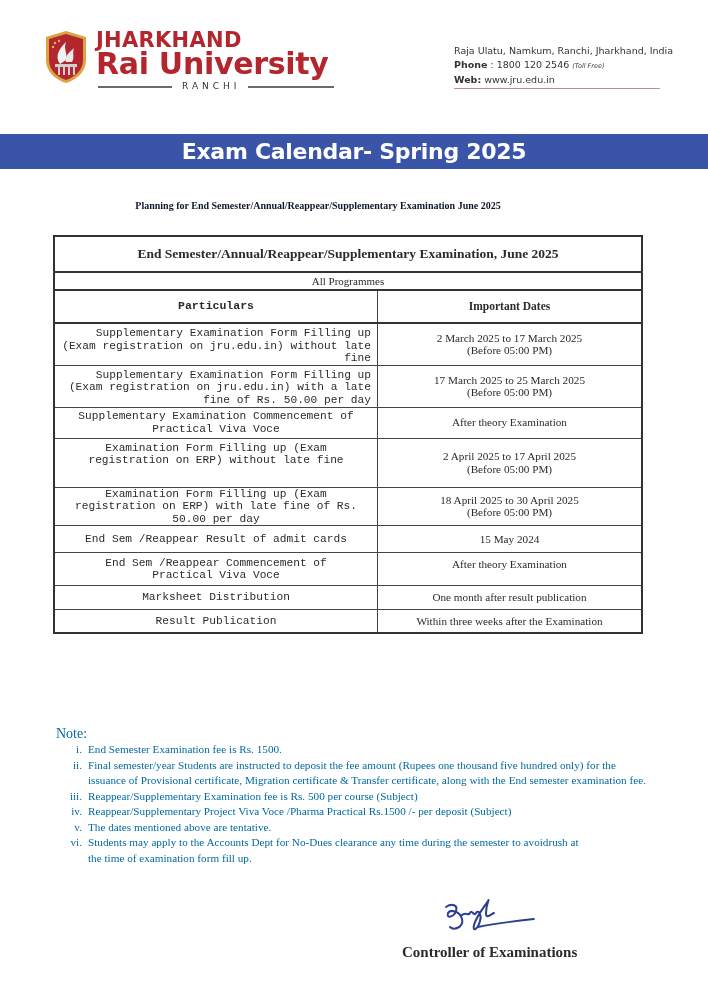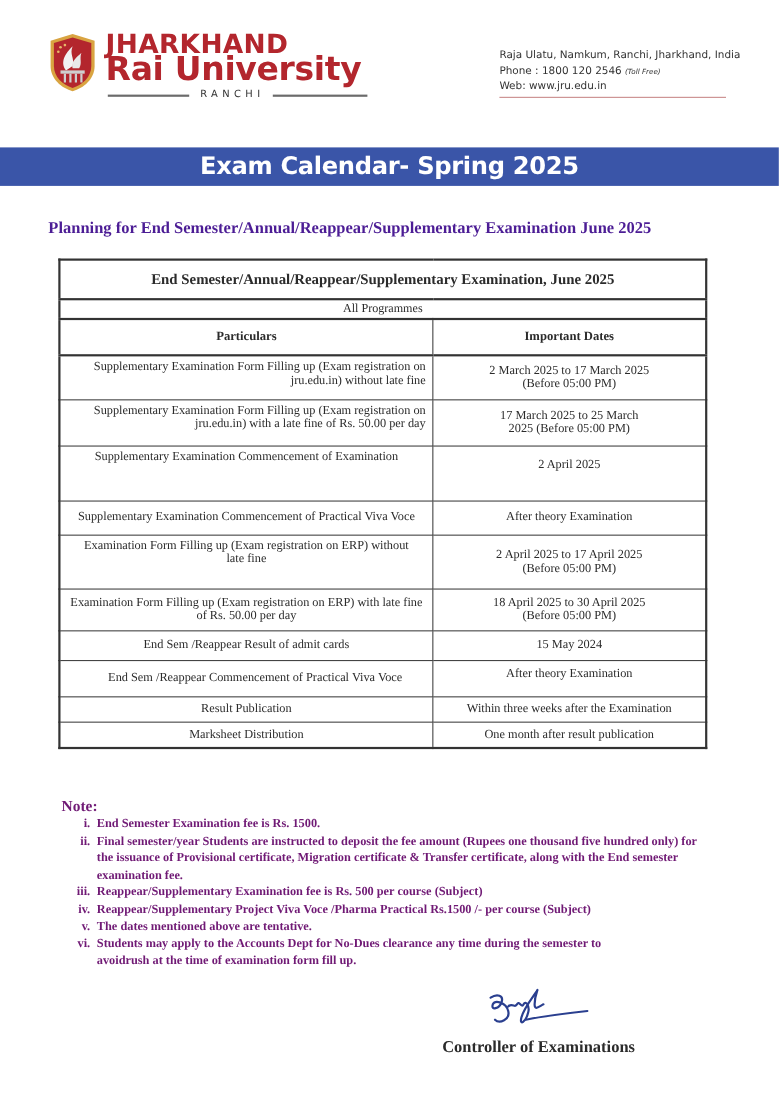--- a/index.html
+++ b/index.html
@@ -5,60 +5,60 @@
     html, body { margin: 0; padding: 0; }
     body {
       width: 708px; height: 1000px; background: #ffffff; position: relative; overflow: hidden;
       font-family: "Liberation Serif", serif; color: #2b2b2b;
     }
     .header { position: absolute; left: 0; top: 0; width: 708px; height: 120px; }
     .logo-shield { position: absolute; left: 44px; top: 30px; width: 44px; height: 54px; }
     .logo-text { position: absolute; left: 96px; top: 30px; }
     .logo-jharkhand {
       font-family: "DejaVu Sans", sans-serif; font-weight: bold; color: #b3262d;
-      font-size: 24px; letter-spacing: 0.3px; line-height: 20px;
+      font-size: 21px; letter-spacing: 0.3px; line-height: 20px;
     }
     .logo-rai {
       font-family: "DejaVu Sans", sans-serif; font-weight: bold; color: #b3262d;
       font-size: 30px; line-height: 32px; letter-spacing: -0.3px; margin-top: -2px;
     }
     .logo-ranchi-row { position: relative; height: 12px; width: 260px; margin-top: 0px; }
     .logo-ranchi-line { position: absolute; top: 6px; height: 1.5px; background: #6b6b6b; }
     .logo-ranchi {
       position: absolute; left: 86px; top: 0; font-family: "DejaVu Sans", sans-serif;
       font-size: 9px; letter-spacing: 4px; color: #333; line-height: 12px;
     }
     .contact { position: absolute; left: 454px; top: 44px; font-family: "DejaVu Sans", sans-serif; font-size: 9.5px; color: #333; line-height: 14px; }
-    .contact b { font-weight: normal; }
+    .contact b { font-weight: bold; }
     .contact .tollfree { font-style: italic; font-size: 6.5px; }
     .contact-rule { position: absolute; left: 454px; top: 88px; width: 206px; height: 1px; background: #c98a8a; }
 
     .banner {
       position: absolute; left: 0; top: 134px; width: 708px; height: 35px; background: #3a55a8;
       color: #ffffff; text-align: center; font-family: "DejaVu Sans", sans-serif; font-weight: bold;
       font-size: 22px; line-height: 36px; letter-spacing: -0.3px;
     }
     .subtitle {
       position: absolute; left: 0; top: 200px; width: 636px; text-align: center;
-      font-family: "Liberation Serif", serif; font-weight: bold; font-size: 15px; color: #4c1d95;
+      font-family: "Liberation Serif", serif; font-weight: bold; font-size: 10px; color: #0f172a;
     }
 
     table.cal {
       position: absolute; left: 53px; top: 235px; width: 590px; border-collapse: collapse;
       border: 2.5px solid #333; font-family: "Liberation Serif", serif; font-size: 11.2px; color: #2b2b2b;
     }
     table.cal td { border: 1.3px solid #444; text-align: center; vertical-align: middle; padding: 0 6px; line-height: 12.5px; }
     table.cal tr.title td { height: 34px; font-weight: bold; font-size: 13.5px; border-bottom: 2px solid #333; margin-left: 38px; }
     table.cal tr.prog td { height: 16px; font-weight: normal; font-size: 11px; border-bottom: 2px solid #333; }
     table.cal tr.head td { height: 31px; font-weight: bold; font-size: 11.5px; border-bottom: 2px solid #333; }
     table.cal td.left-align { text-align: right; }
-    table.cal td.col1 { width: 282px; }
+    table.cal td.col1 { width: 282px; font-family: Liberation Mono, monospace; }
     table.cal td.top-align { vertical-align: top; padding-top: 3px; }
 
-    .notes { position: absolute; left: 56px; top: 725px; width: 620px; font-family: "Liberation Serif", serif; font-weight: bold; color: #701a75; }
+    .notes { position: absolute; left: 56px; top: 725px; width: 620px; font-family: "Liberation Serif", serif; font-weight: normal; color: #0369a1; }
     .note-title { font-size: 14px; line-height: 17px; }
     .note-item { position: relative; font-size: 11.2px; line-height: 15.5px; padding-left: 28px; }
     .note-num { position: absolute; left: 0; width: 26px; text-align: right; }
     .note-text { display: block; padding-left: 4px; }
 
     .signature { position: absolute; left: 438px; top: 893px; width: 100px; height: 50px; }
     .controller {
       position: absolute; left: 402px; top: 944px; font-family: "Liberation Serif", serif; font-weight: bold;
       font-size: 15px; color: #2b2b2b;
     }
@@ -120,72 +120,68 @@
     <td>Important Dates</td>
   </tr>
   <tr style="height:40px">
     <td class="col1 left-align top-align">Supplementary Examination Form Filling up (Exam registration on jru.edu.in) without late fine</td>
     <td style="padding:0 50px;">2 March 2025 to 17 March 2025 (Before 05:00 PM)</td>
   </tr>
   <tr style="height:42px">
     <td class="col1 left-align top-align">Supplementary Examination Form Filling up (Exam registration on jru.edu.in) with a late fine of Rs. 50.00 per day</td>
     <td style="padding:0 50px;">17 March 2025 to 25 March 2025 (Before 05:00 PM)</td>
   </tr>
-  <tr style="height:50px">
-    <td class="col1 top-align" style="padding-left:20px;padding-right:20px;">Supplementary Examination  Commencement of Examination</td>
-    <td class="top-align" style="padding-top:10px;">2 April 2025</td>
-  </tr>
   <tr style="height:31px">
     <td class="col1">Supplementary Examination Commencement of Practical Viva Voce</td>
     <td>After theory Examination</td>
   </tr>
   <tr style="height:49px">
     <td class="col1 top-align" style="padding-left:12px;padding-right:12px;">Examination Form Filling up (Exam registration on ERP) without late fine</td>
     <td style="padding:0 50px;">2 April 2025 to 17 April 2025 (Before 05:00 PM)</td>
   </tr>
   <tr style="height:38px">
     <td class="col1" style="padding-left:8px;padding-right:8px;">Examination Form Filling up (Exam registration on ERP) with late fine of Rs. 50.00 per day</td>
     <td style="padding:0 50px;">18 April 2025 to 30 April 2025 (Before 05:00 PM)</td>
   </tr>
   <tr style="height:27px">
     <td class="col1">End Sem /Reappear Result of admit cards</td>
     <td>15 May 2024</td>
   </tr>
   <tr style="height:33px">
-    <td class="col1" style="padding-left:36px;padding-right:20px;">End Sem /Reappear Commencement of Practical Viva Voce</td>
+    <td class="col1" style="padding-left:20px;padding-right:20px;">End Sem /Reappear Commencement of Practical Viva Voce</td>
     <td class="top-align" style="padding-top:5px;">After theory Examination</td>
+  </tr>
+  <tr style="height:24px">
+    <td class="col1">Marksheet Distribution</td>
+    <td>One month after result publication</td>
   </tr>
   <tr style="height:23px">
     <td class="col1">Result Publication</td>
     <td>Within three weeks after the Examination</td>
-  </tr>
-  <tr style="height:24px">
-    <td class="col1">Marksheet Distribution</td>
-    <td>One month after result publication</td>
   </tr>
 </tbody>
   </table>
 
 <div class="notes">
   <div class="note-title">Note:</div>
   <div class="note-item">
     <span class="note-num">i.</span>
     <span class="note-text">End Semester Examination fee is Rs. 1500.</span>
   </div>
   <div class="note-item">
     <span class="note-num">ii.</span>
     <span class="note-text" style="padding-left:4px;padding-right:28px;">Final semester/year Students are instructed to deposit the fee amount (Rupees one thousand five hundred only) for the issuance of Provisional certificate, Migration certificate &amp; Transfer certificate, along with the End semester examination fee.</span>
   </div>
   <div class="note-item">
     <span class="note-num">iii.</span>
     <span class="note-text">Reappear/Supplementary Examination fee is Rs. 500 per course (Subject)</span>
   </div>
   <div class="note-item">
     <span class="note-num">iv.</span>
-    <span class="note-text">Reappear/Supplementary Project Viva Voce /Pharma Practical Rs.1500 /- per course  (Subject)</span>
+    <span class="note-text">Reappear/Supplementary Project Viva Voce /Pharma Practical Rs.1500 /- per deposit  (Subject)</span>
   </div>
   <div class="note-item">
     <span class="note-num">v.</span>
     <span class="note-text"> The dates mentioned above are tentative.</span>
   </div>
   <div class="note-item">
     <span class="note-num">vi.</span>
     <span class="note-text" style="padding-right:90px;">Students may apply to the Accounts Dept for No-Dues clearance any time during the semester to avoidrush at the time of examination form fill up.</span>
   </div>
 </div>

